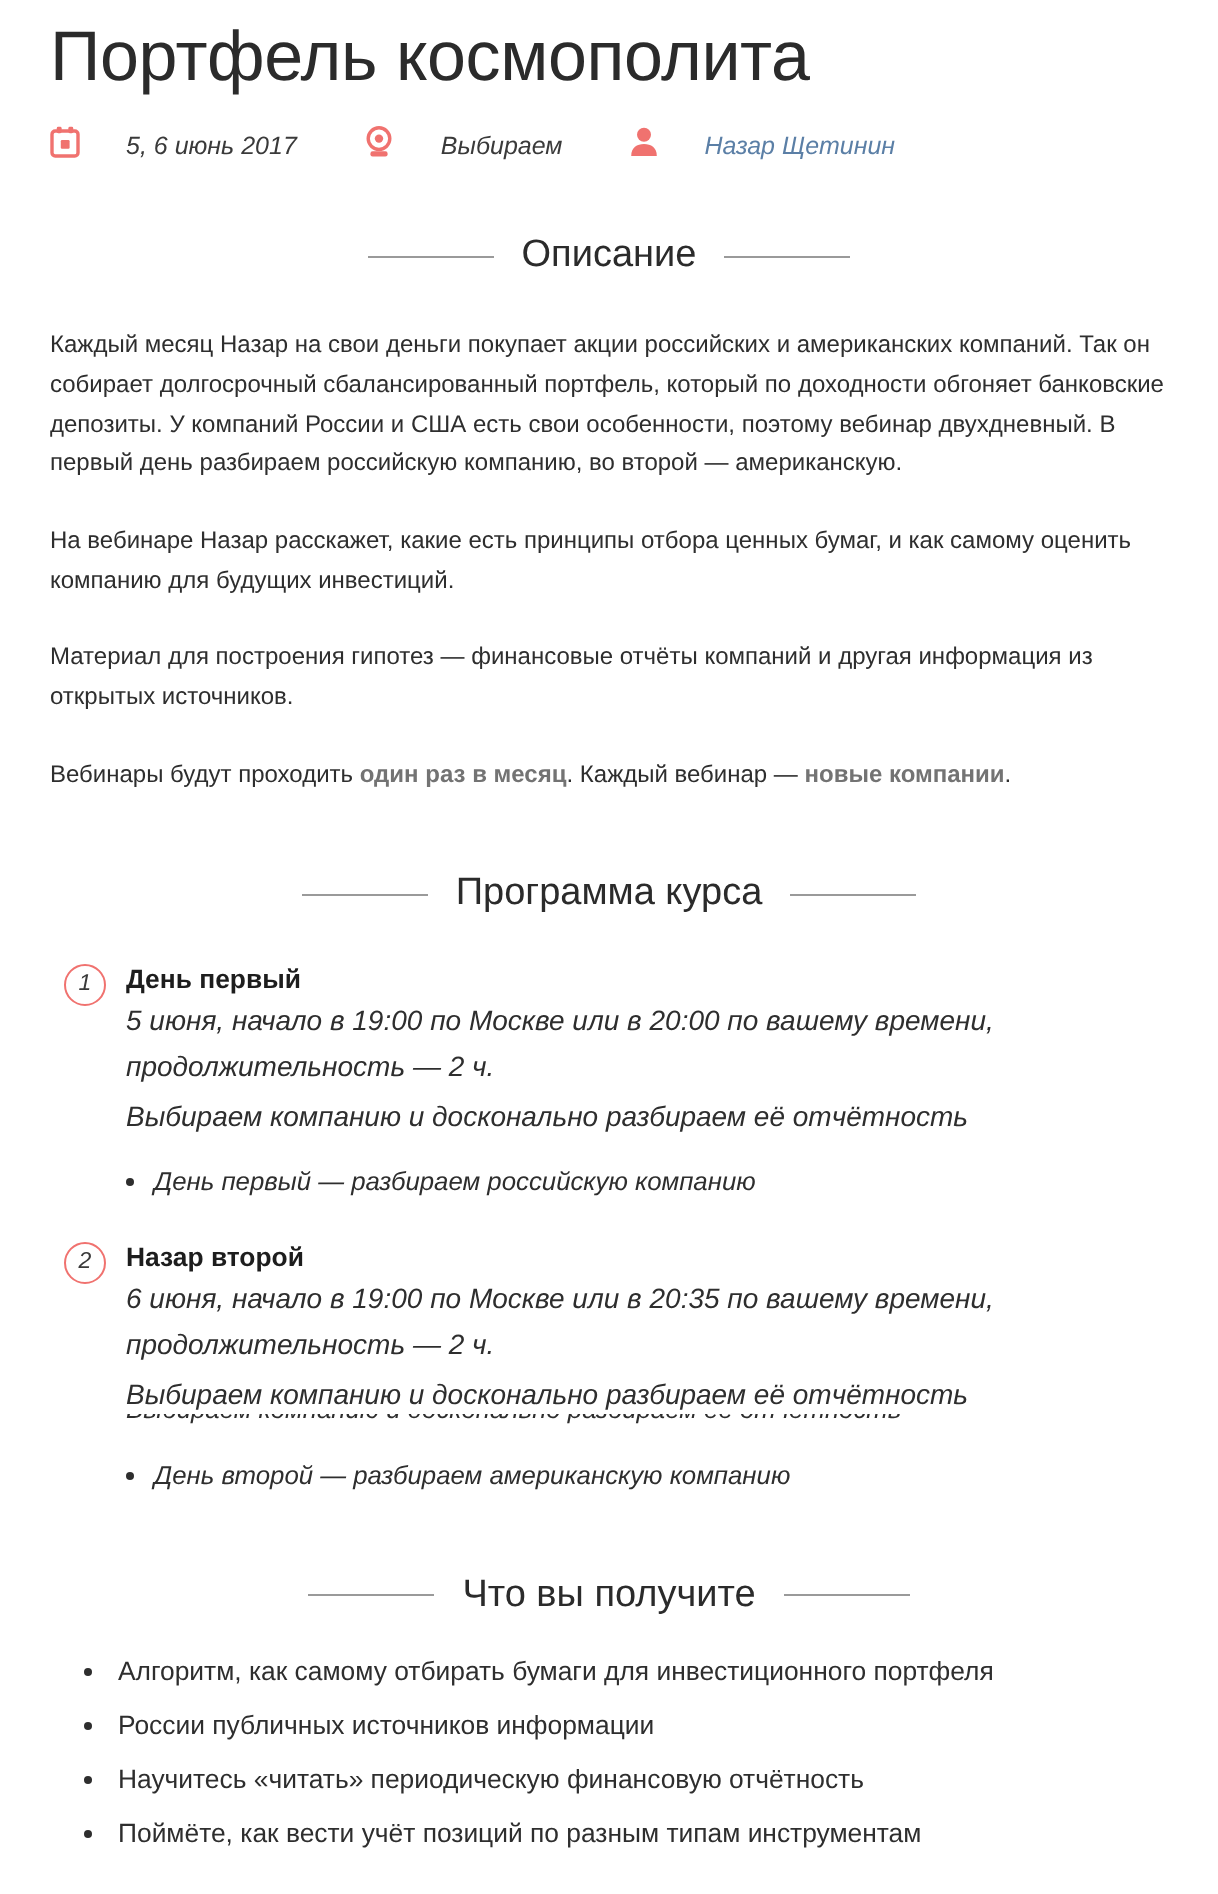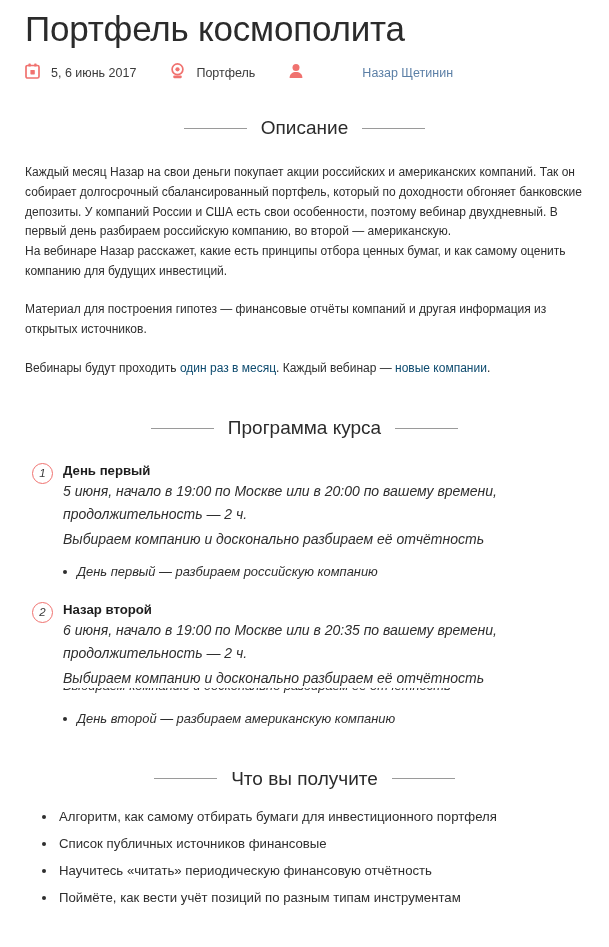--- a/index.html
+++ b/index.html
@@ -30,25 +30,26 @@
     display: flex;
     align-items: center;
     margin-top: 14px;
     height: 22px;
   }
   .meta-item {
     display: flex;
     align-items: center;
     margin-right: 34px;
   }
-  .meta-item:last-child { margin-right: 0; gap: 48px; }
+  .meta-item:last-child { margin-right: 0; }
   .meta-text {
     font-size: 12.5px;
+    font-style: italic;
     color: #3a3a3a;
-    margin-left: 11px;
+    margin-left: 23px;
     white-space: nowrap;
   }
   .meta-text.link {
     color: #5b7fa6;
   }
   .ico { display: block; flex: 0 0 auto; }
 
   
   .section-head {
     display: flex;
@@ -74,24 +75,24 @@
   #head-poluchite { margin-top: 38px; }
 
   
   .para {
     font-size: 12px;
     line-height: 1.64;
     color: #2e2e2e;
     margin: 0;
   }
   #para-0 { margin-top: 24px; }
-  #para-1 { }
+  #para-1 { margin-top: 19px; }
   #para-2 { margin-top: 19px; }
   #para-3 { margin-top: 19px; }
-  .para b { font-weight: 400; color: #0c4a6e; }
+  .para b { font-weight: 700; color: #737373; }
 
   
   .days { margin-top: 22px; }
   .day-block { position: relative; padding-left: 38px; }
   #day-1 { margin-top: 0; }
   #day-2 { margin-top: 17px; }
 
   .day-badge {
     position: absolute;
     left: 7px;
@@ -211,21 +212,21 @@
     </div>
 
     <div class="meta-item">
       <span class="ico">
         <svg width="15" height="16" viewBox="0 0 15 16">
           <circle cx="7.5" cy="6.3" r="5.4" fill="none" stroke="#f0726f" stroke-width="1.7"></circle>
           <circle cx="7.5" cy="6.3" r="2.1" fill="#f0726f"></circle>
           <rect x="3.2" y="12.6" width="8.6" height="2.6" rx="1.1" fill="#f0726f"></rect>
         </svg>
       </span>
-      <span class="meta-text">Портфель</span>
+      <span class="meta-text">Выбираем</span>
     </div>
 
     <div class="meta-item">
       <span class="ico">
         <svg width="14" height="16" viewBox="0 0 14 16">
           <circle cx="7" cy="4.4" r="3.5" fill="#f0726f"></circle>
           <path d="M0.6 15 C0.6 10.7 3.5 9 7 9 C10.5 9 13.4 10.7 13.4 15 Z" fill="#f0726f"></path>
         </svg>
       </span>
       <span class="meta-text link">Назар Щетинин</span>
@@ -280,18 +281,18 @@
   </div>
 
   <div class="section-head" id="head-poluchite">
     <span class="rule"></span>
     <span class="label">Что вы получите</span>
     <span class="rule"></span>
   </div>
 
   <ul class="outcomes" id="outcome-list">
       <li>Алгоритм, как самому отбирать бумаги для инвестиционного портфеля</li>
-      <li>Список публичных источников финансовые</li>
+      <li>России публичных источников информации</li>
       <li>Научитесь «читать» периодическую финансовую отчётность</li>
       <li>Поймёте, как вести учёт позиций по разным типам инструментам</li>
     </ul>
 
 </div>
 
 </body></html>

